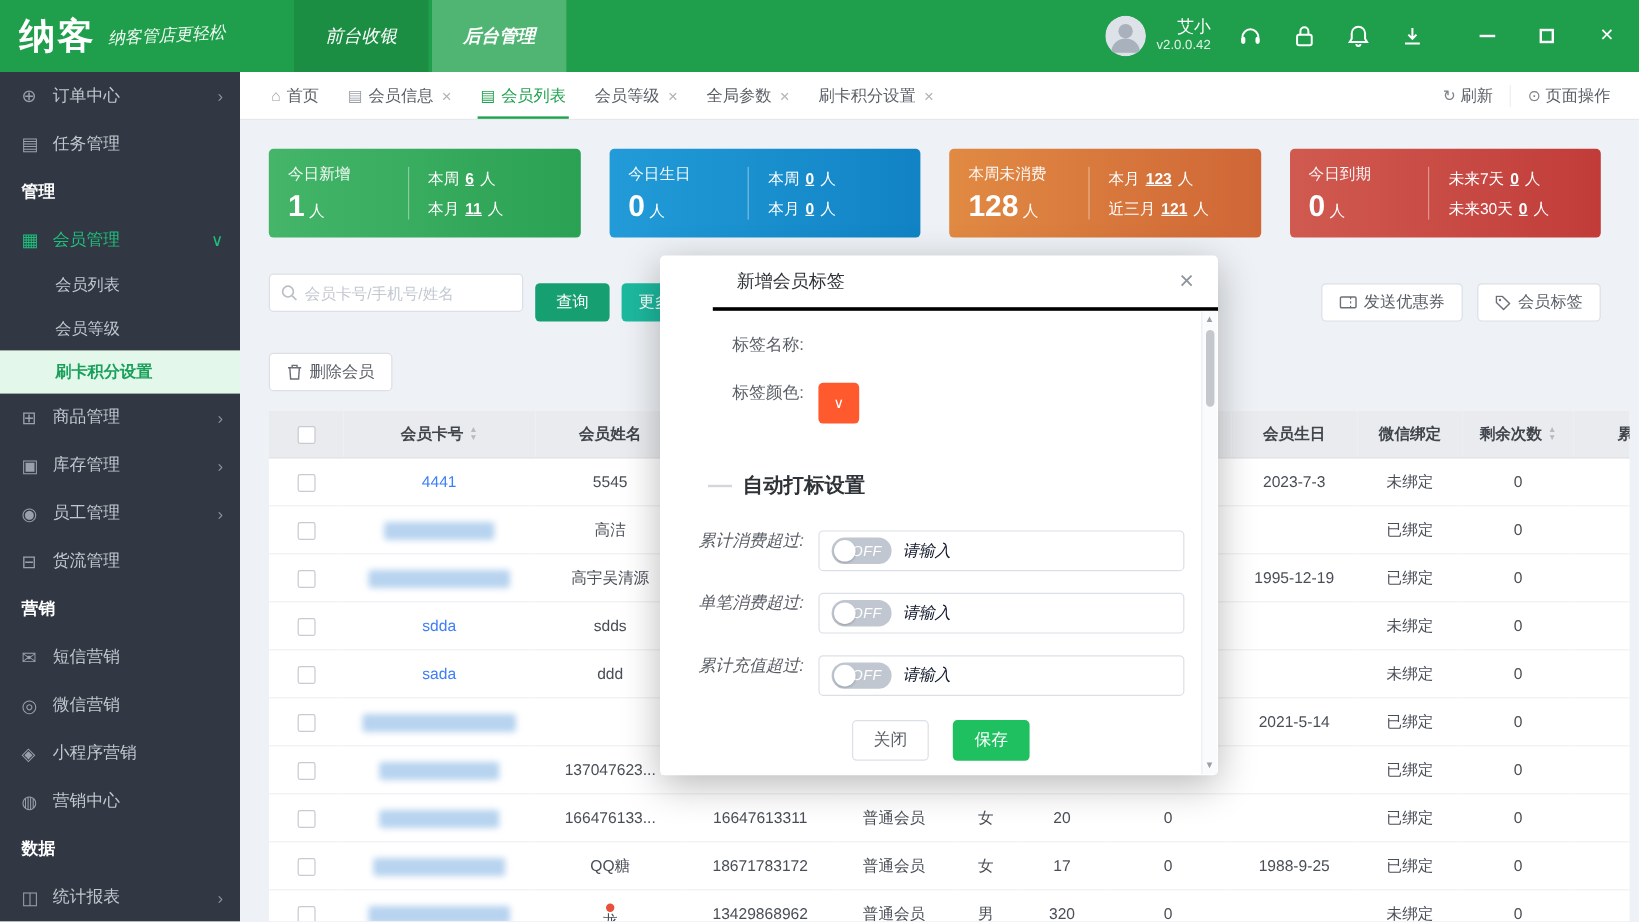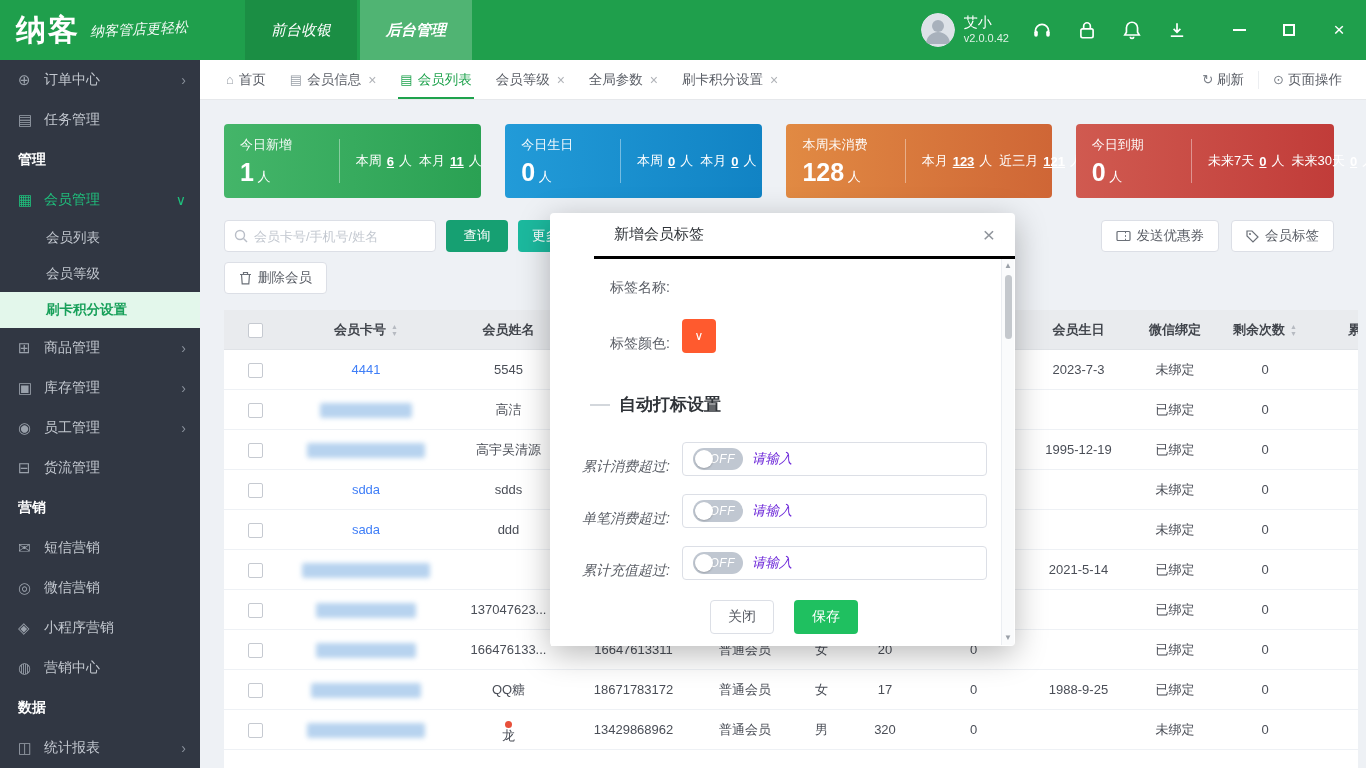--- a/index.html
+++ b/index.html
@@ -11,21 +11,21 @@
   .topbar { height:60px; background:#1f9f4c; display:flex; align-items:stretch; color:#fff; }
   .logo-area { width:245px; display:flex; align-items:center; padding-left:16px; gap:10px; }
   .logo { font-size:30px; font-weight:bold; letter-spacing:2px; }
   .slogan { font-size:14px; font-family:"DejaVu Serif",serif; font-style:italic; opacity:.95; transform:rotate(-3deg); }
   .nav-tabs { display:flex; }
   .nav-tab { padding:0 26px; display:flex; align-items:center; font-size:15px; cursor:pointer;
     background:rgba(0,0,0,0.10); margin-right:3px;font-style:italic; }
   .nav-tab.active { background:rgba(255,255,255,0.22); font-weight:bold; }
   .topbar-right { margin-left:auto; display:flex; align-items:center; padding-right:14px; gap:21px; }
   .avatar { width:34px; height:34px; border-radius:50%; overflow:hidden; display:inline-flex; cursor:pointer; }
-  .user-block { line-height:1.25; margin-left:-12px; }
+  .user-block { line-height:1.25; margin-left:-12px;text-align:right; }
   .user-name { font-size:14px; }
   .user-version { font-size:11px; opacity:.85; }
   .tb-icon { display:inline-flex; align-items:center; justify-content:center; width:24px; height:24px; cursor:pointer; }
   .win-controls { display:flex; align-items:center; gap:24px; margin-left:16px; }
   .win-btn { width:26px; height:26px; display:inline-flex; align-items:center; justify-content:center;
     cursor:pointer; font-size:19px; color:#fff; }
   .win-bar { width:13px; height:2px; background:#fff; display:inline-block; }
   .win-square { width:12px; height:12px; border:2px solid #fff; display:inline-block; }
 
   
@@ -62,32 +62,32 @@
   .content { flex:1; padding:24px 32px 0 24px; display:flex; flex-direction:column; overflow:hidden; }
 
   
   .stats { display:flex; gap:24px; flex:none; }
   .stat-card { flex:1; height:74px; border-radius:4px; color:#fff; display:flex; align-items:center; padding:0 6px 0 16px; }
   .stat-left { width:42%; flex:none; }
   .stat-title { font-size:13px; opacity:.95; margin-bottom:4px; white-space:nowrap; }
   .big-num { font-size:25px; font-weight:bold; }
   .big-unit { font-size:13px; }
   .stat-divider { width:1px; height:44px; background:rgba(255,255,255,.4); flex:none; }
-  .stat-right { flex:1; padding-left:16px; display:flex; flex-direction:row; gap:7px; font-size:13px; white-space:nowrap; }
+  .stat-right { flex:1; padding-left:16px; display:flex; flex-direction:column; gap:7px; font-size:13px; white-space:nowrap; }
   .stat-row { display:flex; align-items:center; gap:5px; }
   .sr-value { font-weight:bold; text-decoration:underline; cursor:pointer; }
 
   
   .toolbar-row { margin-top:22px; display:flex; align-items:center; gap:10px; flex:none; }
   .toolbar-row2 { margin-top:10px; flex:none; }
   .search-box { width:212px; height:32px; background:#fff; border:1px solid #dcdfe6; border-radius:4px;
     display:flex; align-items:center; padding:0 9px; gap:6px; }
   .search-input { border:none; outline:none; flex:1; font-size:13px; color:#333; min-width:0; background:transparent; }
   ::placeholder { color:#c3c8d0; }
-  .btn { height:32px; padding:0 14px; border-radius:4px; font-size:13.5px; display:inline-flex; align-items:center; gap:6px; cursor:pointer; border:none; }
+  .btn { height:32px; padding:0 14px; border-radius:4px; font-size:13.5px; display:inline-flex; align-items:center; gap:6px; cursor:pointer; border:none;margin-top:16px; }
   .btn-query { background:#16a072; color:#fff; min-width:62px; justify-content:center; }
   .btn-more { background:#1cb99e; color:#fff; }
   .btn-plain { background:#fff; border:1px solid #dcdfe6; color:#5a5e66; }
   .toolbar-right { margin-left:auto; display:flex; gap:12px; }
 
   
   .table-wrap { flex:1; margin-top:16px; margin-right:-24px; overflow:hidden; background:#fff; }
   .data-table { border-collapse:separate; border-spacing:0; table-layout:fixed; width:1187px; background:#fff; }
   .data-table th { background:#e9ebee; height:40px; font-size:13px; color:#41454c; font-weight:bold; border-bottom:1px solid #e0e3e7; }
   .data-table td { height:40px; font-size:13px; color:#4a4e57; text-align:center; border-bottom:1px solid #eef1f5; overflow:hidden; white-space:nowrap; }
@@ -103,33 +103,33 @@
   .masked { display:inline-block; height:15px; width:100px; border-radius:2px; background:#b7d3ef; filter:blur(2.5px); vertical-align:middle; }
   .dot-name { display:inline-flex; flex-direction:column; align-items:center; line-height:1.15; }
   .dot { width:7px; height:7px; border-radius:50%; background:#e8503a; margin-bottom:1px; }
 
   
   .modal { position:absolute; left:550px; top:213px; width:465px; height:433px; background:#fff; border-radius:4px;
     box-shadow:0 8px 32px rgba(0,0,0,.28); z-index:100; display:flex; flex-direction:column; }
   .modal-header { height:46px; flex:none; border-bottom:3px solid #000000; display:flex; align-items:center; padding:0 20px; font-size:15px; color:#2f3338;margin-left:44px; }
   .modal-close { margin-left:auto; color:#8f949b; font-size:21px; cursor:pointer; line-height:1; }
   .modal-body { flex:1; position:relative; overflow:hidden; padding:20px 13px 0 10px; }
-  .field-row { display:flex; align-items:flex-end; margin-bottom:22px; }
+  .field-row { display:flex; align-items:flex-start; margin-bottom:22px; }
   .field-label { width:122px; flex:none; text-align:right; padding-right:12px; font-size:14px; color:#5a5e66; white-space:nowrap; }
   .field-input-el { width:305px; height:34px; border:1px solid #dcdfe6; border-radius:4px; padding:0 10px; font-size:13.5px; color:#333; outline:none; }
   .color-btn { width:34px; height:34px; border-radius:4px; background:#ff5a2e; color:#fff; display:flex; align-items:center; justify-content:center; cursor:pointer; font-size:12px; }
   .section-title { margin:40px 0 26px 30px; font-size:17px; font-weight:bold; color:#2f3338; display:flex; align-items:center; gap:9px; }
   .sec-dash { width:20px; height:2px; background:#d3d7dc; display:inline-block; }
   #auto-fields .field-row { margin-bottom:18px;font-style:italic; }
   .field-input { width:305px; height:34px; border:1px solid #dcdfe6; border-radius:4px; display:flex; align-items:center; padding:0 10px; gap:9px; }
   .toggle { position:relative; width:50px; height:22px; border-radius:11px; background:#c0c7d1; flex:none;
     display:flex; align-items:center; justify-content:flex-end; padding-right:8px; cursor:pointer; }
   .toggle::before { content:""; position:absolute; left:2px; top:2px; width:18px; height:18px; border-radius:50%; background:#fff; box-shadow:0 1px 2px rgba(0,0,0,.2); }
   .toggle-text { font-size:12px; color:#fff; letter-spacing:.5px; }
-  .ph { font-size:13.5px; color:#6d28d9; }
+  .ph { font-size:13.5px; color:#0f172a; }
   .modal-footer { position:absolute; left:1px; right:14px; bottom:0; height:58px; background:#fff; z-index:3;
     display:flex; align-items:center; justify-content:center; gap:20px; }
   .btn-cancel { width:64px; height:34px; border:1px solid #dcdfe6; border-radius:4px; background:#fff; color:#5a5e66;
     font-size:14px; display:flex; align-items:center; justify-content:center; cursor:pointer;margin-left:16px; }
   .btn-save { width:64px; height:34px; border-radius:4px; background:#1fc060; color:#fff; font-size:14px;
     display:flex; align-items:center; justify-content:center; cursor:pointer; }
   .modal-scrollbar { position:absolute; right:1px; top:0; bottom:1px; width:13px; background:#fafbfc; border-left:1px solid #ebeef2;
     display:flex; flex-direction:column; align-items:center; z-index:4; }
   .sb-arrow { font-size:8px; color:#9aa0a8; line-height:14px; cursor:pointer; }
   .sb-thumb { width:7px; height:64px; border-radius:4px; background:#c4c8cd; margin-top:2px; cursor:pointer; }

